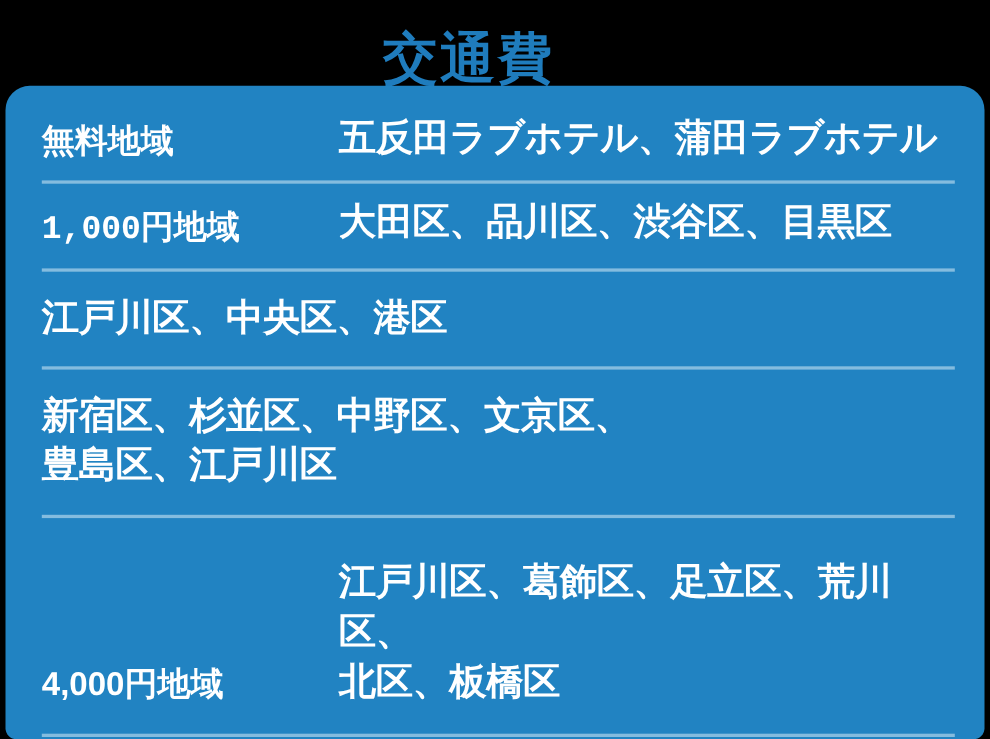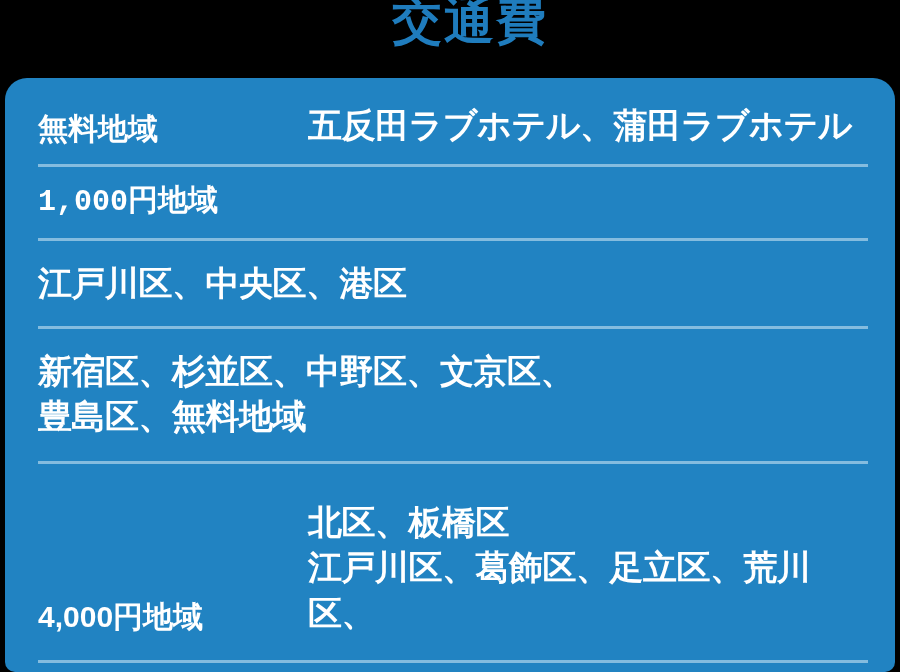--- a/index.html
+++ b/index.html
@@ -23,23 +23,22 @@
   }
 
   
   .title-bar {
     position: absolute;
     top: 0;
     left: 0;
     width: 852px;
     height: 78px;
     display: flex;
-    align-items: flex-start;
+    align-items: flex-end;
     justify-content: center;
-    margin-left: 44px;
   }
   .title-text {
     color: #1f7cbd;
     font-size: 50px;
     font-weight: 700;
     letter-spacing: 2px;
     line-height: 1;
     margin-top: -4px;
     white-space: nowrap;
   }
@@ -121,48 +120,53 @@
         <div class="cell-value">
           <span class="value-lines">
             <span>五反田ラブホテル、蒲田ラブホテル</span>
           </span>
         </div>
       </div>
       <div class="divider"></div>
 
       <div class="row row-1">
         <div class="cell-label">1,000円地域</div>
+        <div class="cell-value">
+          <span class="value-lines">
+            <span>大田区、品川区、渋谷区、目黒区</span>
+          </span>
+        </div>
       </div>
       <div class="divider"></div>
 
       <div class="row row-2">
         <div class="cell-value">
           <span class="value-lines">
             <span>江戸川区、中央区、港区</span>
           </span>
         </div>
       </div>
       <div class="divider"></div>
 
       <div class="row row-3">
         <div class="cell-value">
           <span class="value-lines">
             <span>新宿区、杉並区、中野区、文京区、</span>
-            <span>豊島区、無料地域</span>
+            <span>豊島区、江戸川区</span>
           </span>
         </div>
       </div>
       <div class="divider"></div>
 
       <div class="row row-4">
         <div class="cell-label">4,000円地域</div>
         <div class="cell-value">
           <span class="value-lines">
+            <span>江戸川区、葛飾区、足立区、荒川区、</span>
             <span>北区、板橋区</span>
-            <span>江戸川区、葛飾区、足立区、荒川区、</span>
           </span>
         </div>
       </div>
       <div class="divider"></div>
 
     </div>
   </div>
 
 </div>
 

